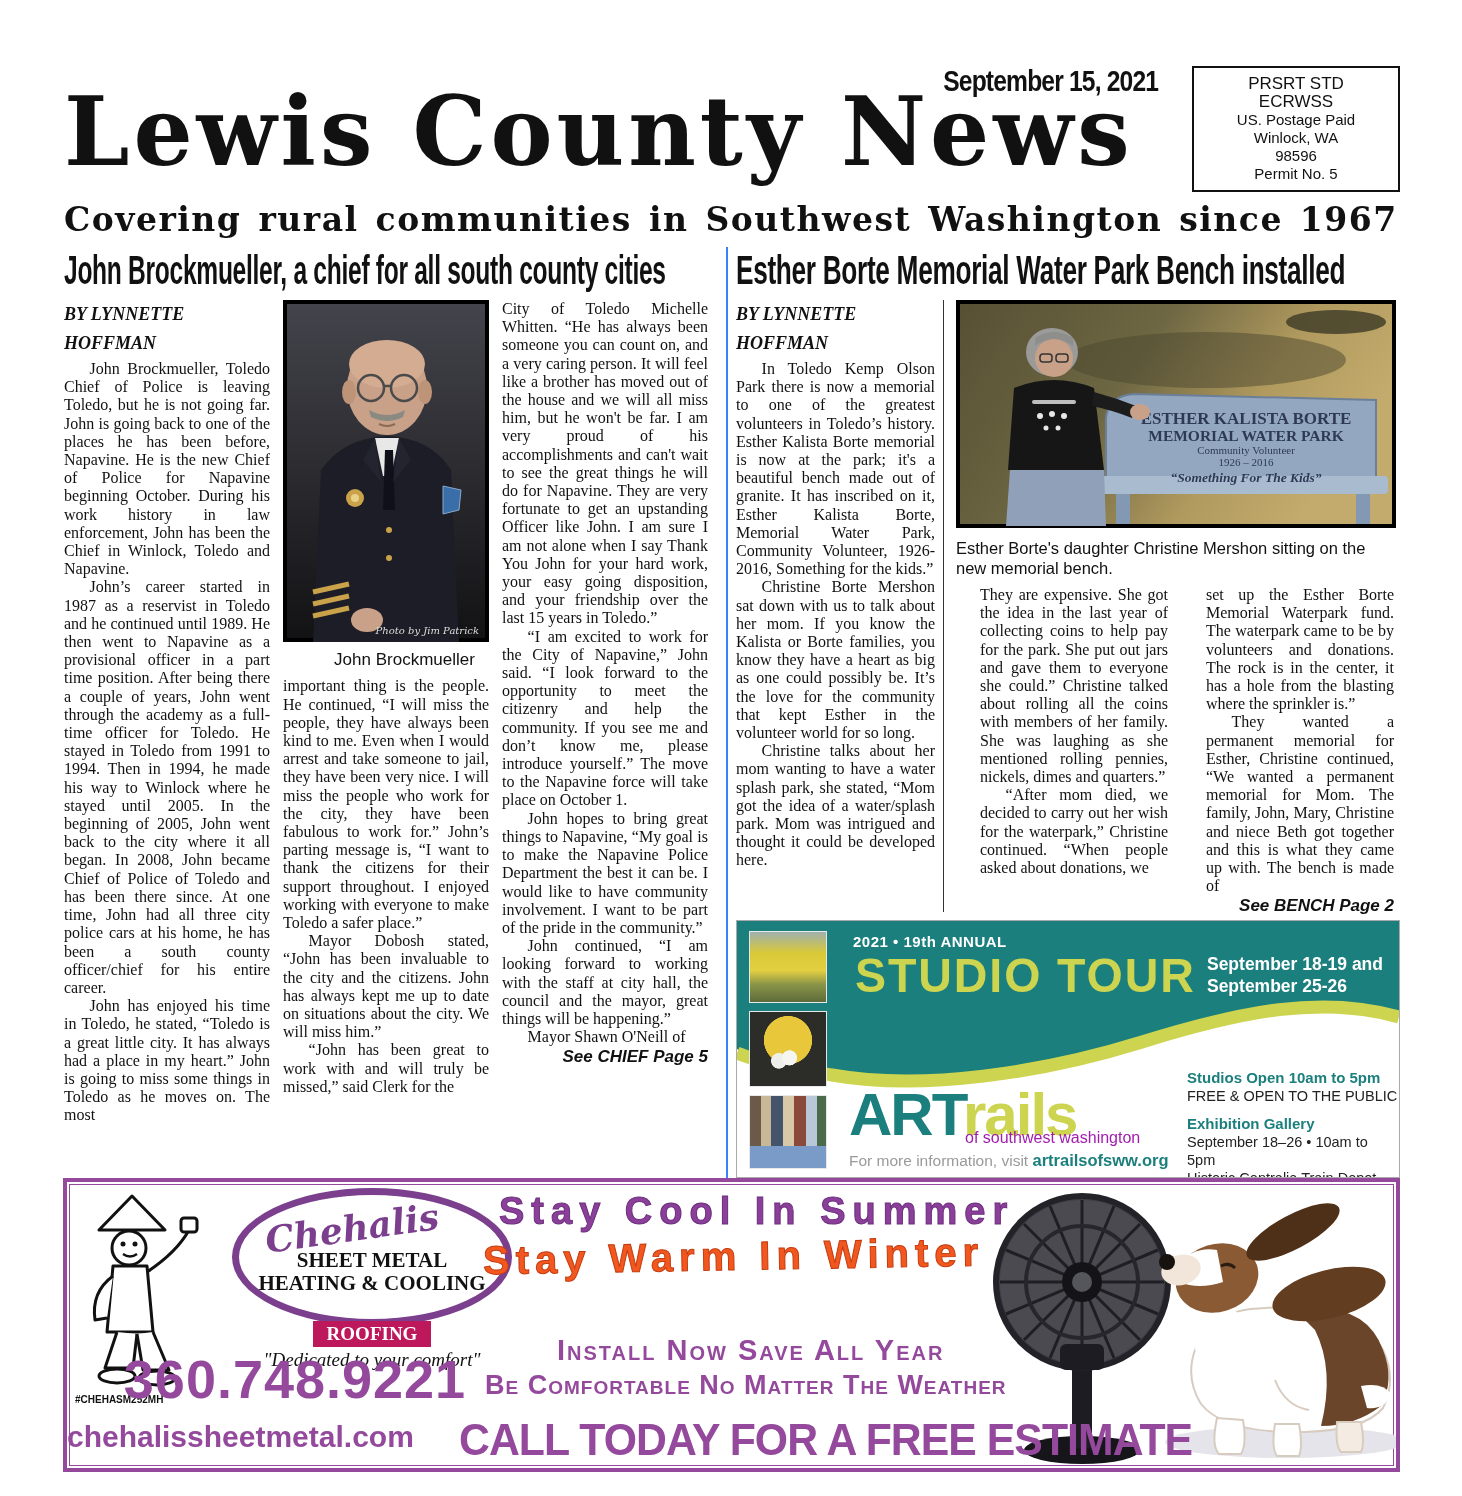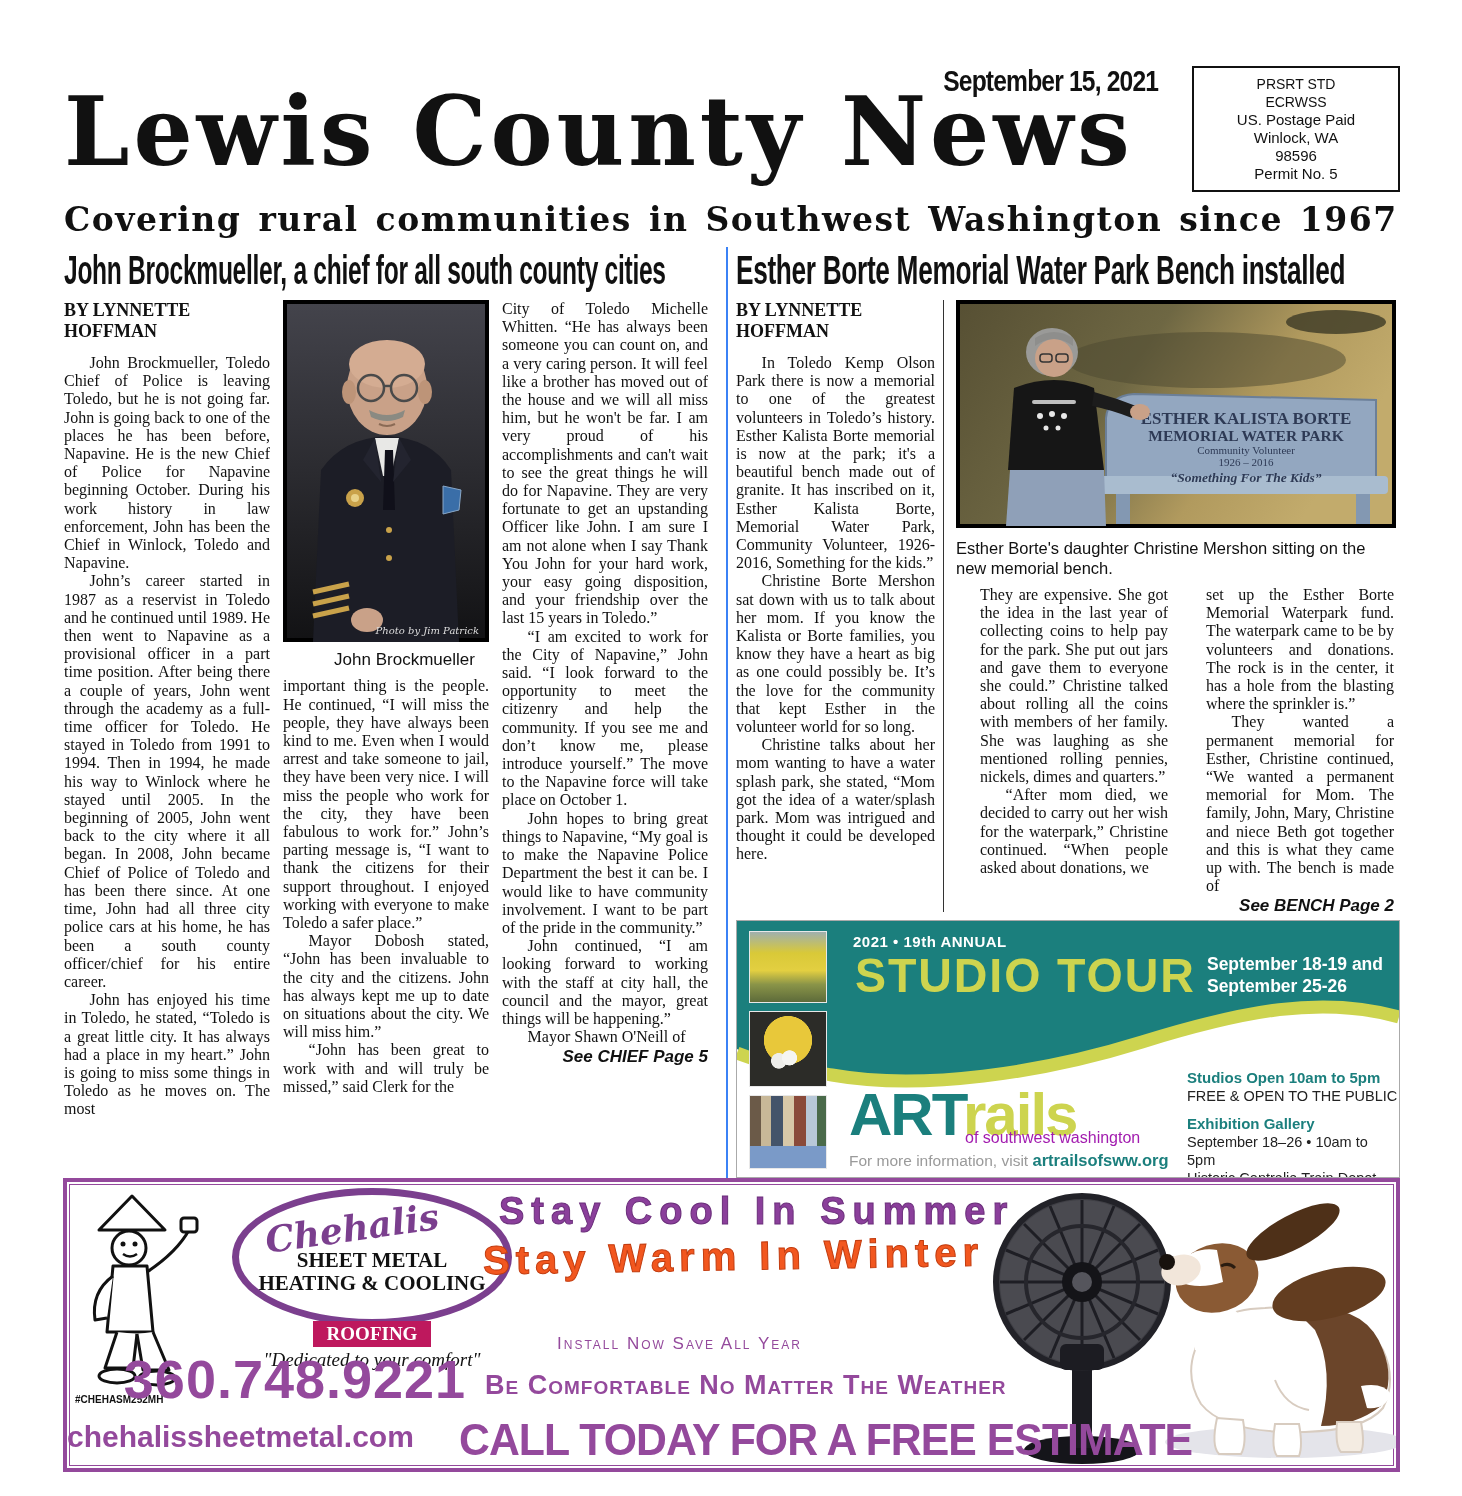--- a/index.html
+++ b/index.html
@@ -22,21 +22,21 @@
     position:absolute; left:0; top:18px; width:1110px;
     font-family:"DejaVu Serif", serif; font-weight:bold; font-size:95px;
     letter-spacing:4px; white-space:nowrap;
     transform:scaleX(0.98); transform-origin:left;
   }
   .postal-box {
     position:absolute; right:0; top:8px; width:208px; height:126px;
     border:2px solid #111; text-align:center; padding-top:7px;
     font-family:"Liberation Sans", sans-serif; font-size:15px; line-height:18px;
   }
-  .postal-box .pl0, .postal-box .pl1 { font-size:14px; }
+  .postal-box .pl0, .postal-box .pl1 { font-size:17px; }
   .tagline {
     position:relative; top:2px;
     font-family:"DejaVu Serif", serif; font-weight:bold; font-size:33px;
     letter-spacing:1.5px; word-spacing:4px; white-space:nowrap;
   }
 
   
   .articles { display:flex; margin-top:10px; }
   .article-left { width:664px; }
   .article-right { width:672px; border-left:2px solid #3b82f6; padding-left:8px; margin-left:-2px; }
@@ -44,21 +44,21 @@
     font-family:"Liberation Sans", sans-serif; font-weight:bold;
     font-size:41px; white-space:nowrap; display:inline-block;
     transform-origin:left; letter-spacing:-0.5px; margin-bottom:6px;
   }
   .hl-left { transform:scaleX(0.60); }
   .hl-right { transform:scaleX(0.64); }
 
   .cols { display:flex; gap:13px; }
   .col { width:206px; height:878px; overflow:hidden; text-align:justify;
          font-size:16px; line-height:18.2px; }
-  .byline { font-weight:bold; font-size:18px; line-height:21px; text-align:left; margin-bottom:12px; }
+  .byline { font-weight:bold; font-size:18px; line-height:29px; text-align:left; margin-bottom:2px;font-style:italic; }
   .col p { text-indent:1.6em; }
   .col p.noindent { text-indent:0; }
   .jump { font-family:"Liberation Sans", sans-serif; font-weight:bold; font-style:italic;
           font-size:17px; text-align:right; text-indent:0 !important; margin-top:2px; }
 
   .photo-block { width:243px; }
   .photo-cap {
     font-family:"Liberation Sans", sans-serif; font-size:17px; text-align:center;
     padding:5px 0 8px 0;
   }
@@ -132,21 +132,21 @@
              font-weight:bold; font-size:19px; padding:2px 14px; margin-top:-14px; position:relative; z-index:2; }
   .ch-slogan { font-family:"Liberation Serif", serif; font-style:italic; font-size:19px; margin-top:2px; }
   .ch-phone { position:absolute; left:18px; top:166px; width:420px; text-align:center;
               color:#94499c; font-weight:bold; font-size:54px; letter-spacing:1px; }
   .ch-web { position:absolute; left:0px; top:238px; width:440px; text-align:left;
             color:#94499c; font-weight:bold; font-size:30px; }
   .ch-cool { position:absolute; left:432px; top:8px; color:#8b3f9b; font-weight:bold; font-size:38px;
              letter-spacing:7px; -webkit-text-stroke:1px #6b2f7b; }
   .ch-warm { position:absolute; left:416px; top:52px; color:#f2571f; font-weight:bold; font-size:40px;
              letter-spacing:6px; -webkit-text-stroke:1px #c23c0f; transform:rotate(-1deg); }
-  .ch-line1 { position:absolute; left:490px; top:152px; color:#94499c; font-weight:normal; font-size:17px;
+  .ch-line1 { position:absolute; left:490px; top:152px; color:#94499c; font-weight:bold; font-size:29px;
               font-variant:small-caps; letter-spacing:2px; }
   .ch-line2 { position:absolute; left:418px; top:188px; color:#94499c; font-weight:bold; font-size:27px;
               font-variant:small-caps; letter-spacing:1px; }
   .ch-cta { position:absolute; left:392px; top:232px; color:#94499c; font-weight:bold; font-size:45px;
             letter-spacing:-1px; z-index:5; transform:scaleX(0.95); transform-origin:left; }
   .fan { position:absolute; left:905px; top:4px; z-index:1; }
   .dog { position:absolute; left:1058px; top:8px; z-index:2; }
 </style>
 </head>
 <body>

